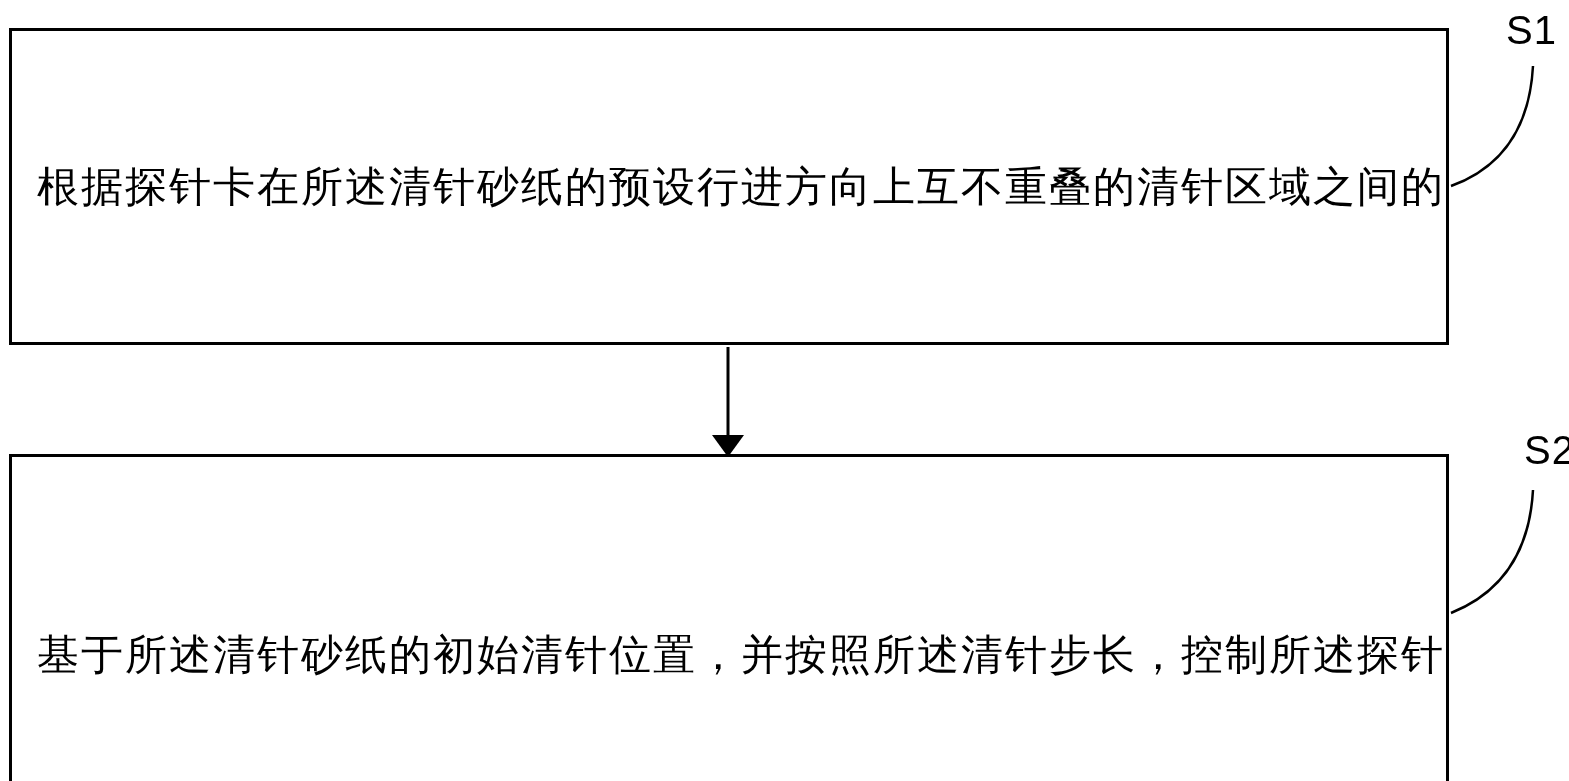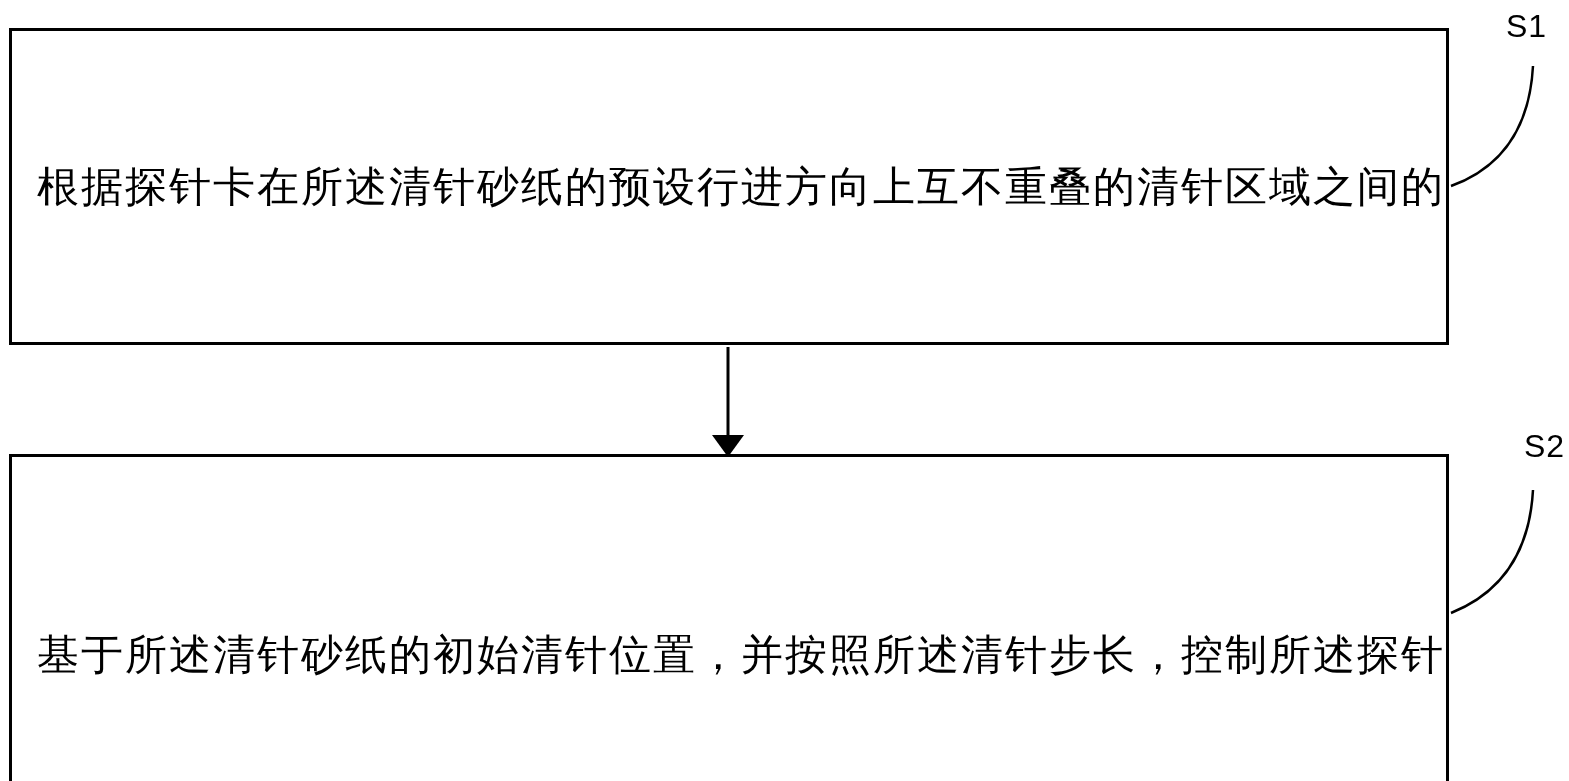--- a/index.html
+++ b/index.html
@@ -50,21 +50,21 @@
     color: #000000;
     font-size: 42px;
     line-height: 57px;
     letter-spacing: 2px;
     white-space: nowrap;
   }
   .step-label {
     position: absolute;
     color: #000000;
     font-family: "Liberation Sans", sans-serif;
-    font-size: 32px;
+    font-size: 40px;
     line-height: 1;
     letter-spacing: 1px;
   }
   .step-label.s1 {
     left: 1506px;
     top: 10px;
   }
   .step-label.s2 {
     left: 1508px;
     top: 430px;

